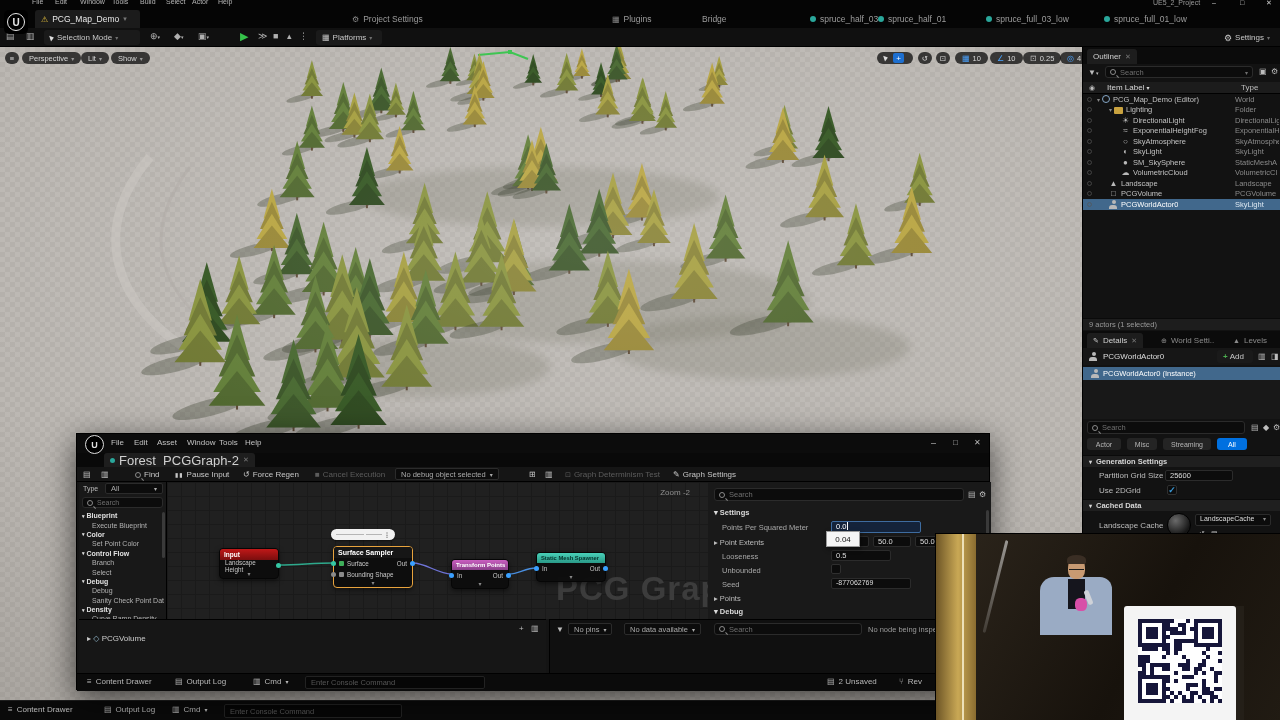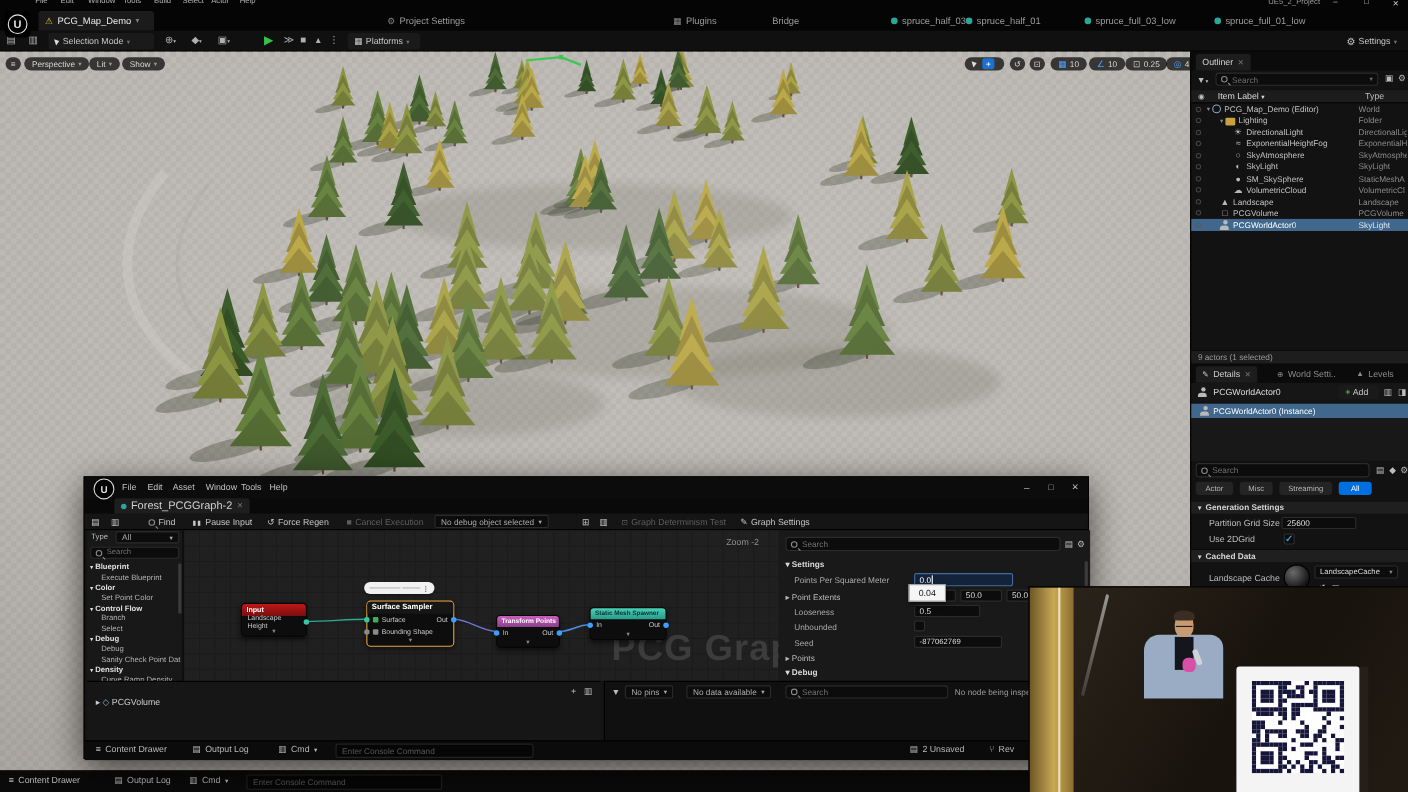--- a/index.html
+++ b/index.html
@@ -74,21 +74,21 @@
   .oi-world { border:1.2px solid #86a8c8; border-radius:50%; width:8px; height:8px; }
   .oi-folder { background:#c9a23f; border-radius:1px; width:9px; height:7px; margin-top:1px; }
   .oi-actor::before { content:''; display:block; width:4px; height:4px; border-radius:50%; background:#b9b9b9; margin:0 auto; }
   .oi-actor::after { content:''; display:block; width:8px; height:4px; border-radius:3px 3px 0 0; background:#b9b9b9; margin-top:1px; }
   .chip { position:absolute; top:0; height:12px; background:#242424; border-radius:3px; color:#b5b5b5;
           font-size:7px; display:flex; align-items:center; justify-content:center; }
   .chip.on { background:#0070e0; color:#fff; }
   .secrow { position:absolute; left:0; width:214px; height:12px; background:#1f1f1f; border-top:1px solid #0a0a0a;
             display:flex; align-items:center; font-size:7.5px; font-weight:bold; color:#d6d6d6; padding-left:6px; gap:4px; }
   .valbox { position:absolute; background:#0c0c0c; border:1px solid #2b2b2b; border-radius:2px;
-            font-size:7.5px; color:#ddd; display:flex; align-items:center; padding:0 4px; }
+            font-size:7.5px; color:#ddd; display:flex; align-items:flex-start; padding:0 4px; }
   .ckbox { position:absolute; width:10px; height:10px; background:#0c0c0c; border:1px solid #2f2f2f; border-radius:2px;
            display:flex; align-items:center; justify-content:center; color:#3a9ad9; font-size:9px; font-weight:bold; }
 
   
   #pcgwin { position:absolute; left:76px; top:433px; width:914px; height:257px; background:#141414;
             border:1px solid #000; box-shadow:0 8px 30px rgba(0,0,0,.65); z-index:4; }
   #pcg-title { position:absolute; left:0; top:0; width:100%; height:19px; background:#0c0c0c; }
   #pcg-title .menuitem { position:absolute; top:4px; font-size:8px; color:#c2c2c2; }
   #pcg-logo { position:absolute; left:8px; top:1px; width:19px; height:19px; border:1.4px solid #ddd; border-radius:50%;
               display:flex; align-items:center; justify-content:center; font-size:9px; color:#ddd; font-weight:bold; background:#000; z-index:2;}
@@ -1107,21 +1107,21 @@
     <span class="menuitem" style="left: 34px;">File</span>
         <span class="menuitem" style="left: 57px;">Edit</span>
         <span class="menuitem" style="left: 80px;">Asset</span>
         <span class="menuitem" style="left: 110px;">Window</span>
         <span class="menuitem" style="left: 142px;">Tools</span>
         <span class="menuitem" style="left: 168px;">Help</span>
       </div>
     <div id="pcg-tabstrip">
       <div class="ptab" style="left:27px; top:0; height:14px; background:#1e1e1e">
         <span class="adot" style="width:5px;height:5px;border-radius:50%;background:#2aa79b"></span>
-        <span style="font-size:10px">Forest_PCGGraph-2</span>
+        <span style="font-size:13px">Forest_PCGGraph-2</span>
         <span style="color:#777; font-size:7px">✕</span>
       </div>
     </div>
     <div id="pcg-toolbar">
       <span class="ptb" style="left:6px">▤</span>
       <span class="ptb" style="left:24px">▥</span>
       <div class="ptb" style="left:58px">
           <span class="mag"></span>
           <span>Find</span>
         </div>

